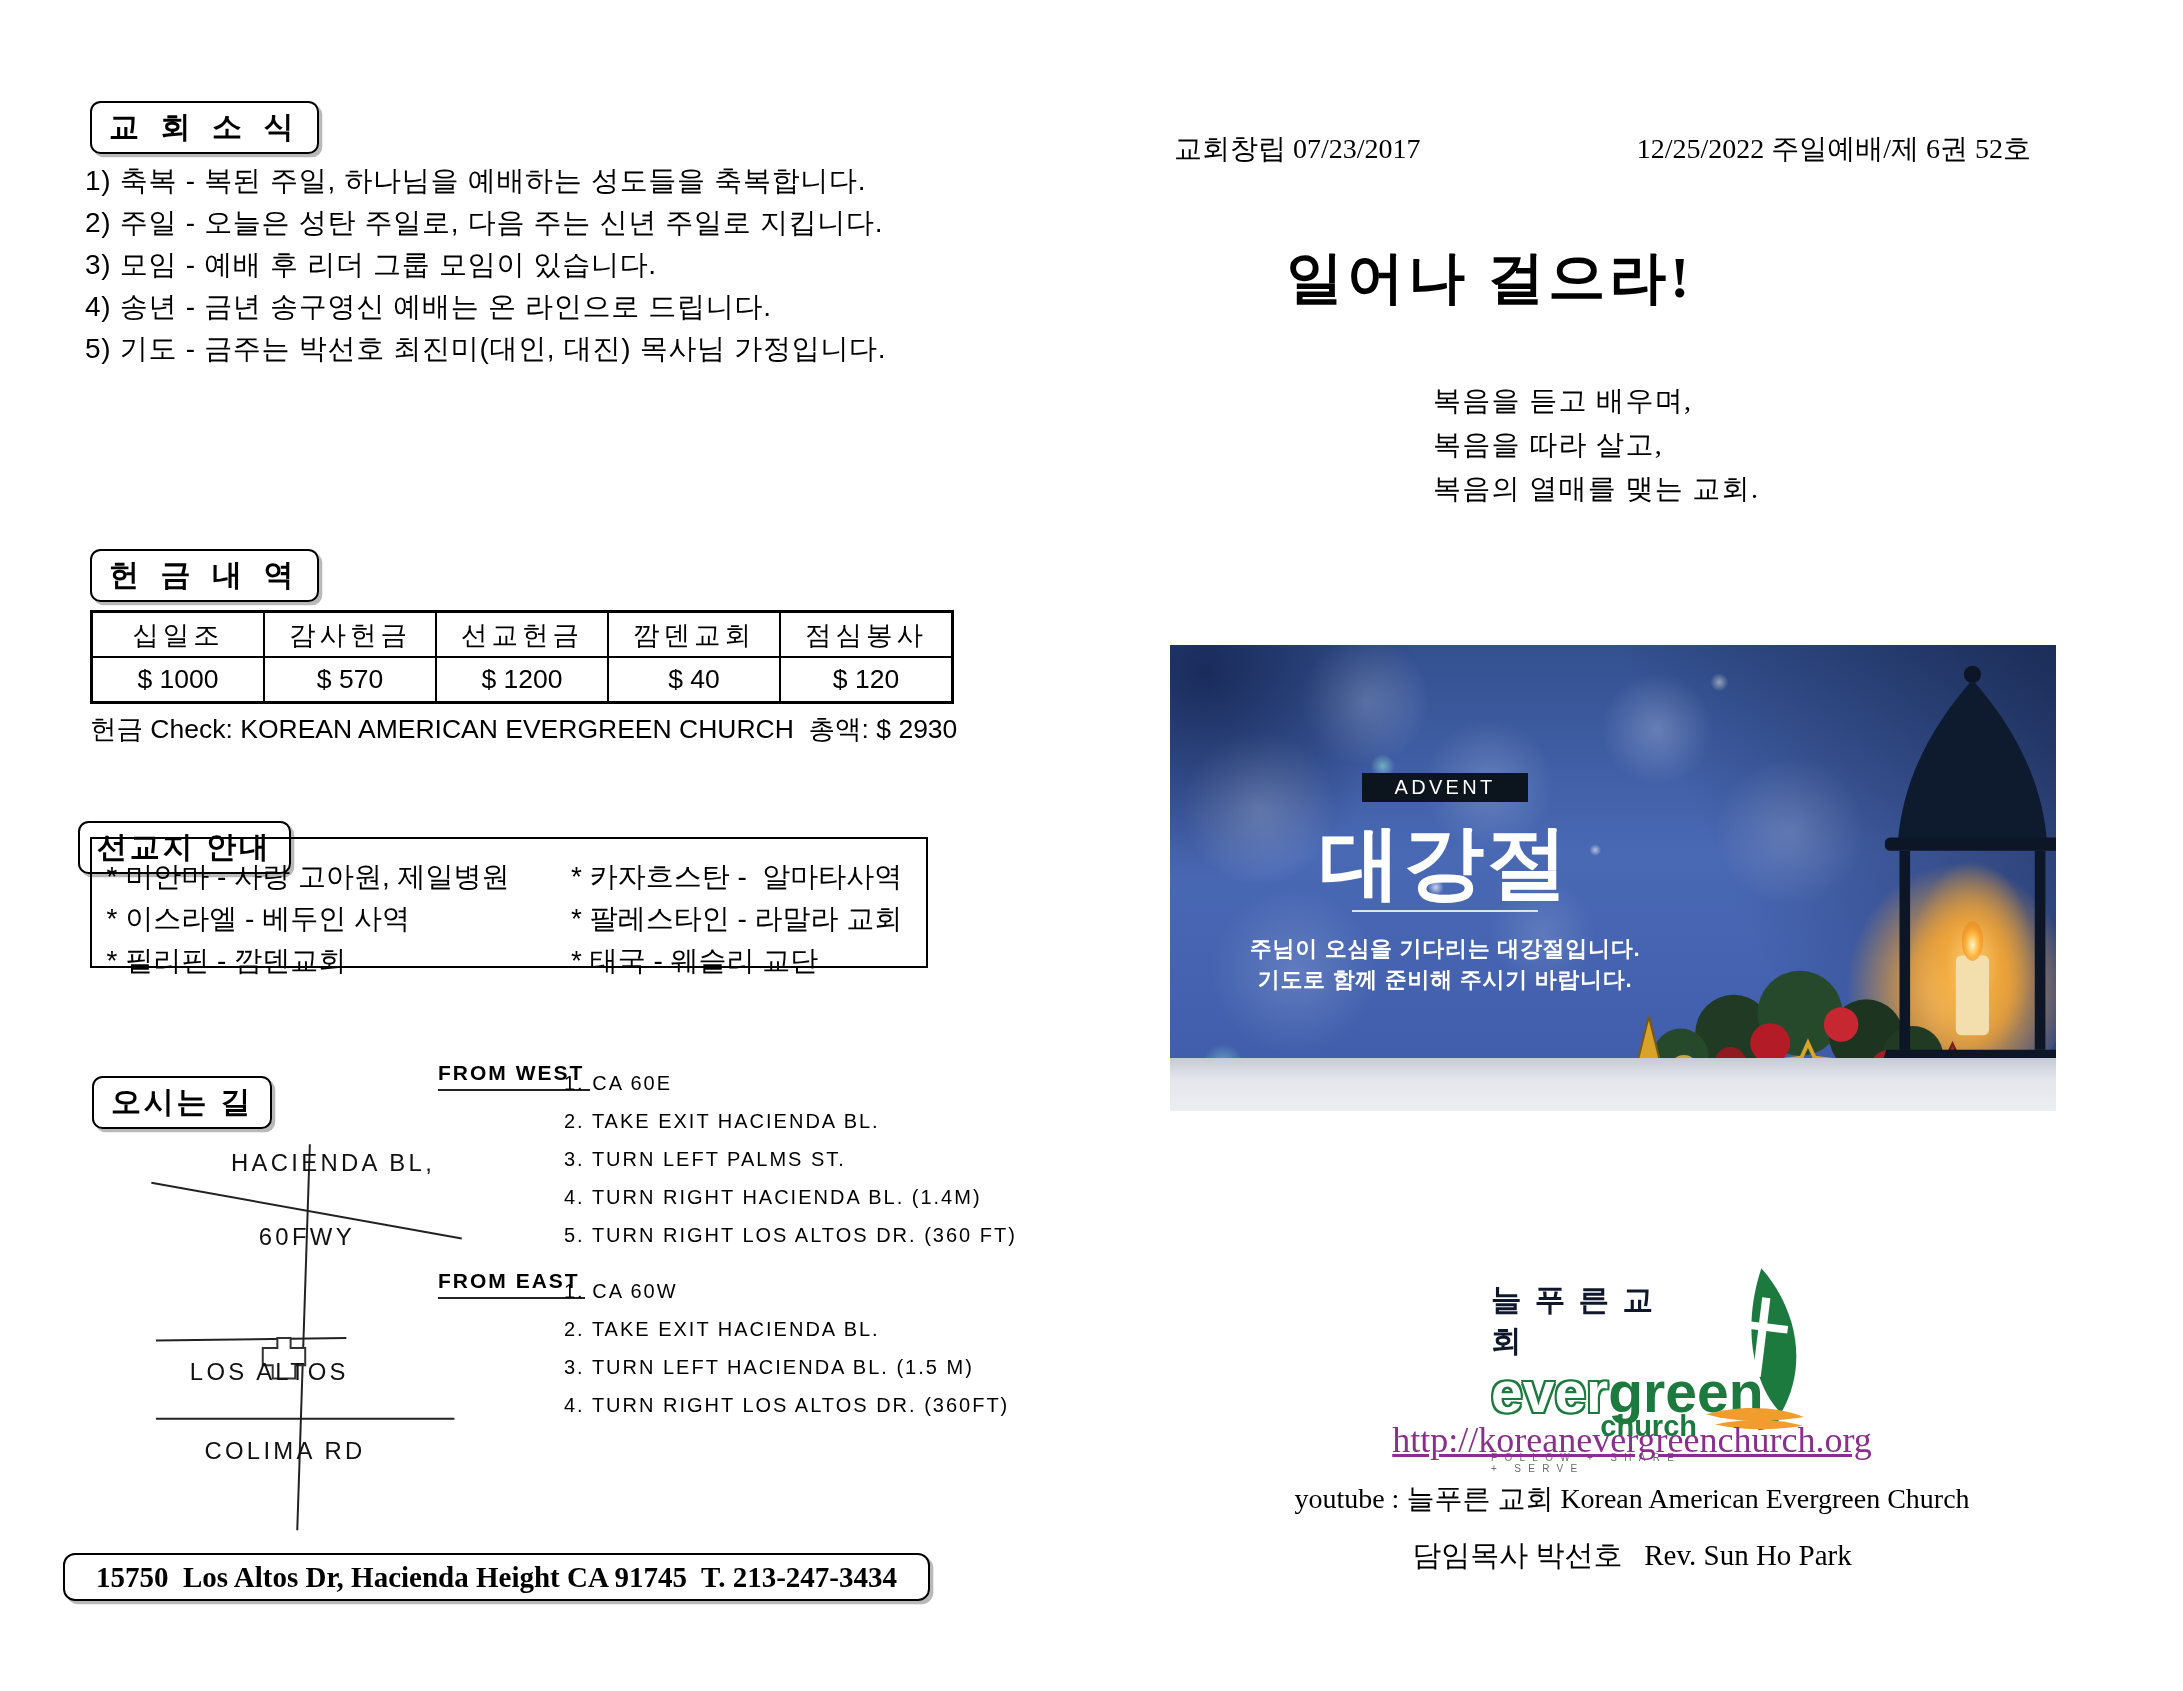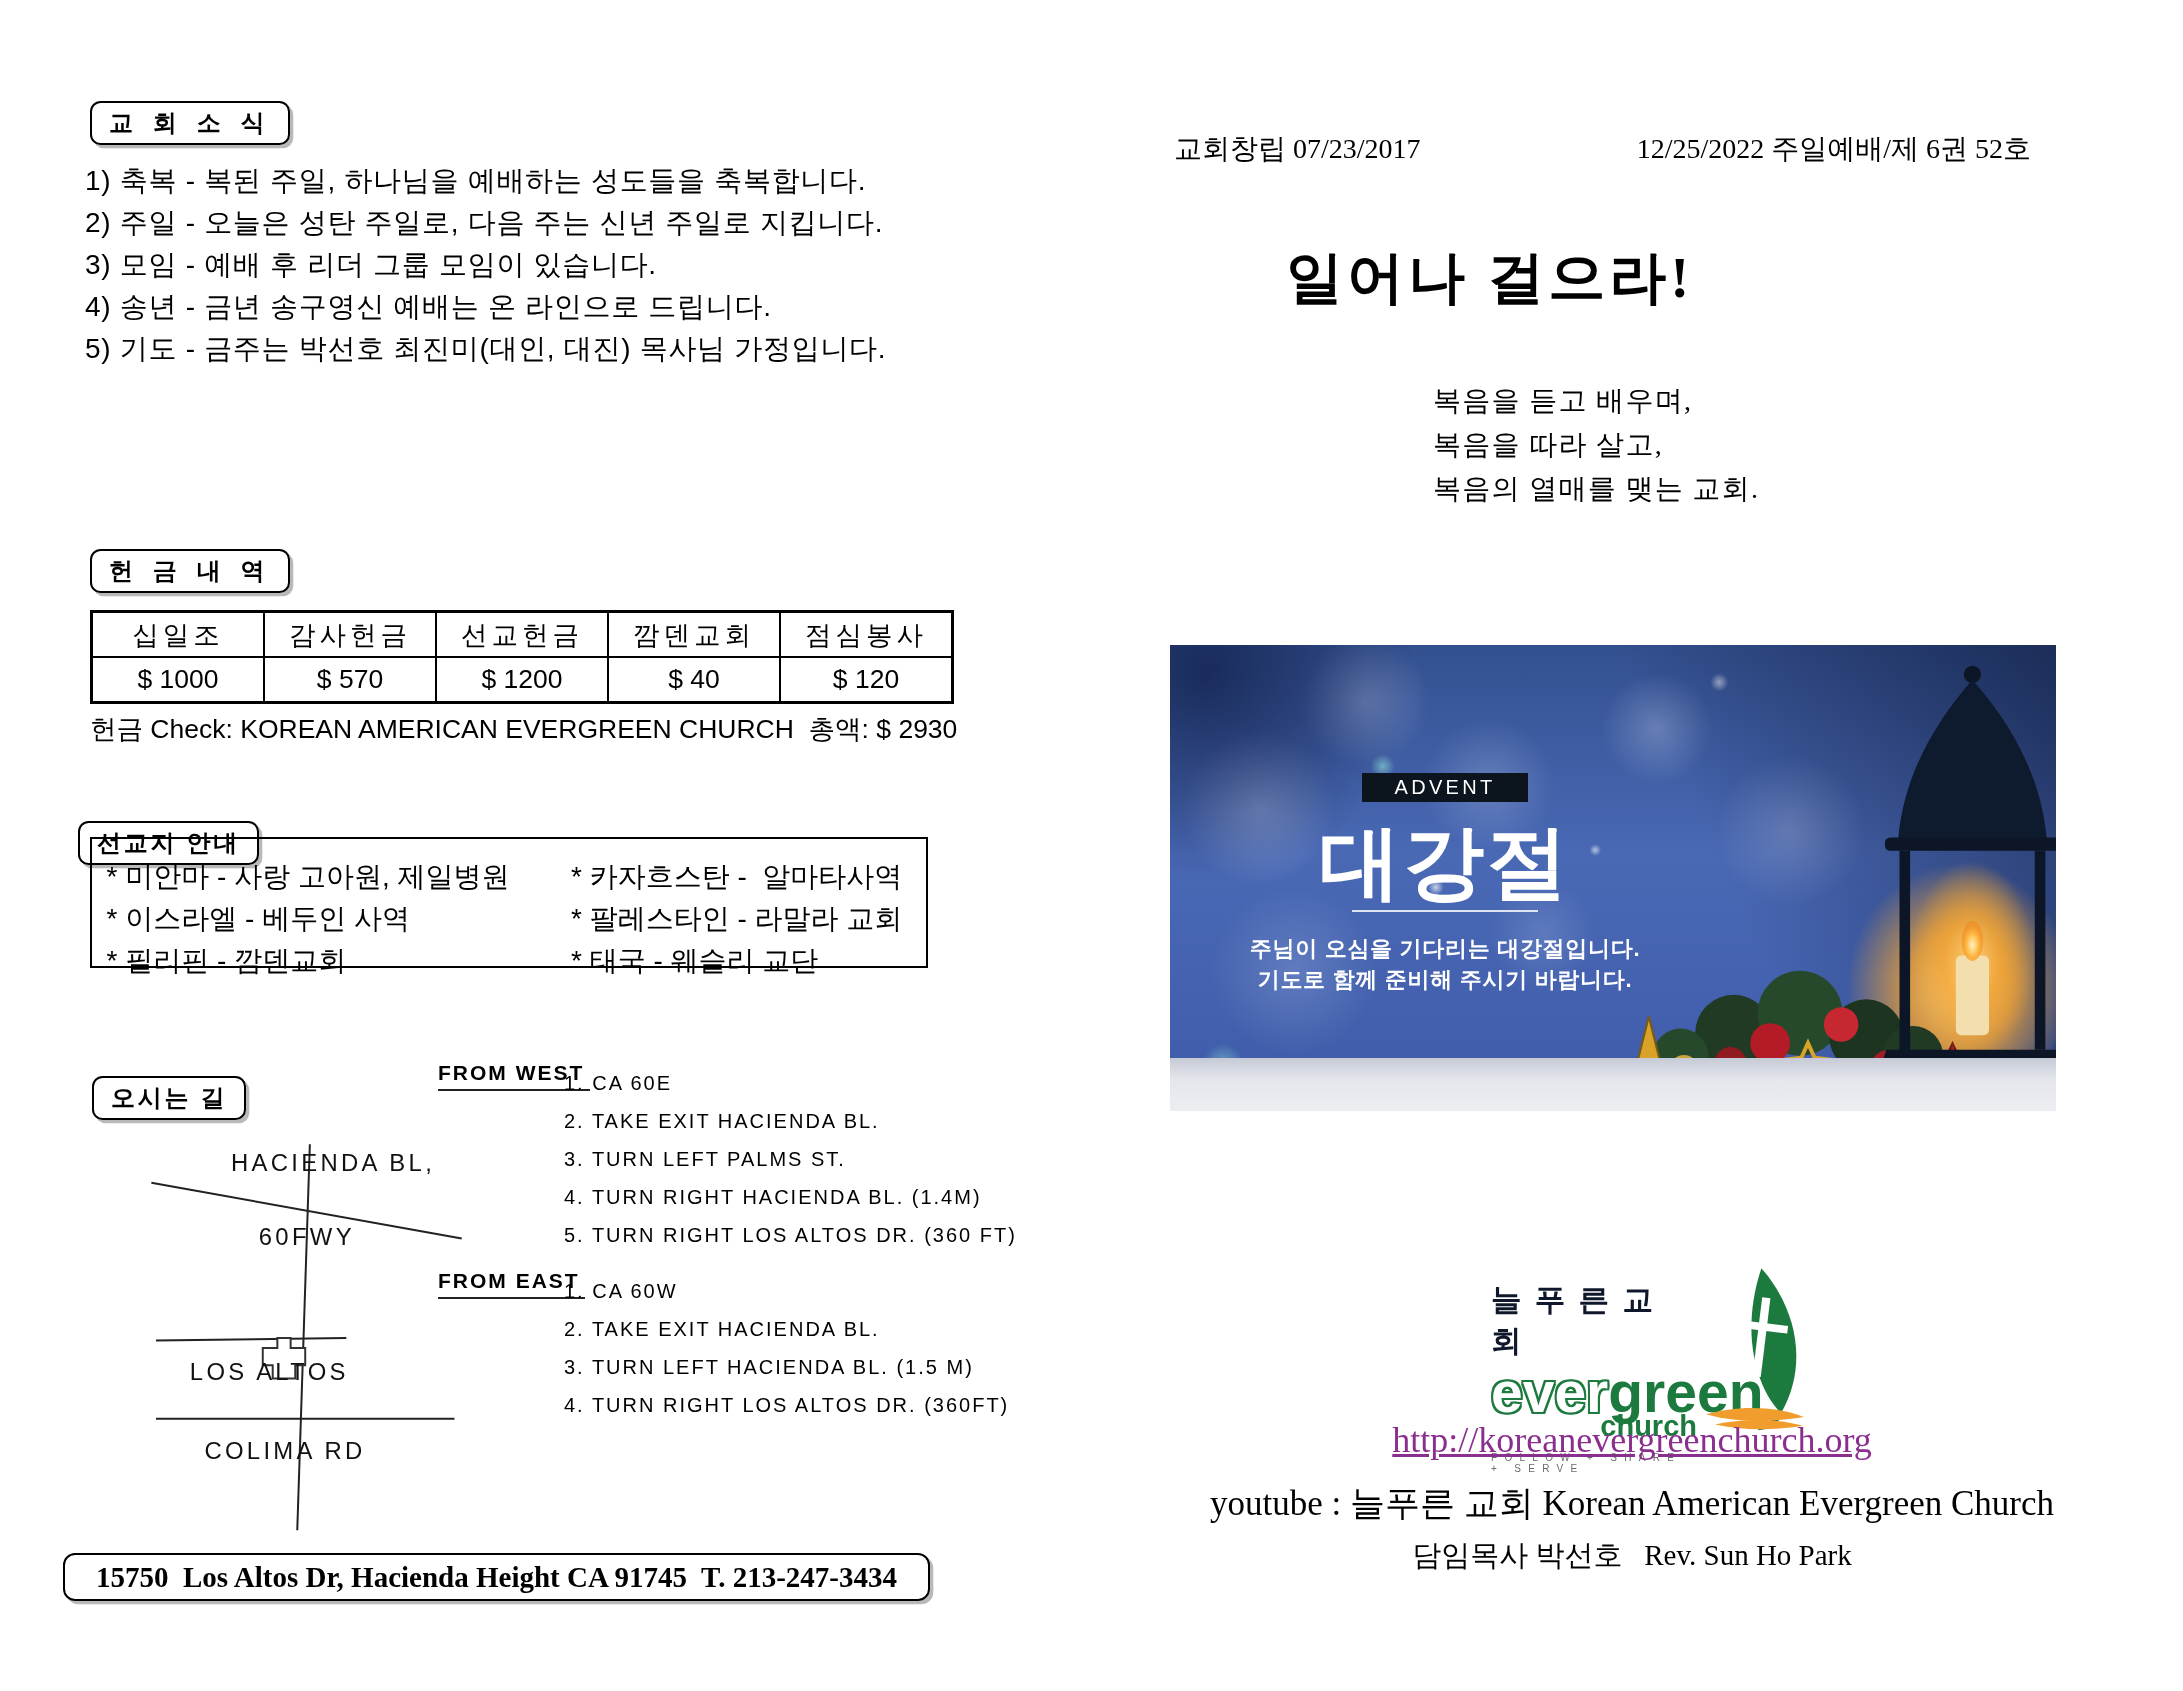--- a/index.html
+++ b/index.html
@@ -2,21 +2,21 @@
 <html style="font-size:10.6px"><head>
 <meta charset="utf-8">
 <style>
   html,body{margin:0;padding:0;background:#fff;}
   .page{position:relative;width:2183px;height:1691px;background:#ffffff;overflow:hidden;
         font-family:"Liberation Sans","DejaVu Sans",sans-serif;color:#000;}
   .abs{position:absolute;}
   .pre{white-space:pre;}
   
   .tag{display:inline-block;border:2.7px solid #000;border-radius:10.6px;padding:4px 17px;
-       font-size:24px;font-weight:bold;letter-spacing:6.6px;background:#fff;
+       font-size:30px;font-weight:bold;letter-spacing:6.6px;background:#fff;
        box-shadow:3.3px 3.3px 0 #b9b9b9;}
   
   .news-item{font-size:28px;line-height:42px;letter-spacing:0.7px;}
   
   table.offering{border-collapse:collapse;border:3.3px solid #000;}
   table.offering td{border:2px solid #000;width:168px;height:41px;text-align:center;
        font-size:26.5px;}
   table.offering tr.hdr td{letter-spacing:4px;}
   .note{font-size:26.5px;}
   
@@ -67,21 +67,21 @@
        background:linear-gradient(180deg,#c6cad6 0%,#e4e6ec 40%,#eceef2 100%);}
   
   .logo-kr{font-size:30.5px;font-weight:bold;color:#0f172a;letter-spacing:13.3px;}
   .logo-ever{font-size:57px;font-weight:bold;line-height:52px;color:#fff;
      text-shadow:-2px -2px 0 #1d7a3e,2px -2px 0 #1d7a3e,-2px 2px 0 #1d7a3e,2px 2px 0 #1d7a3e,
                  -2px 0 0 #1d7a3e,2px 0 0 #1d7a3e,0 -2px 0 #1d7a3e,0 2px 0 #1d7a3e;}
   .logo-green{font-size:57px;font-weight:bold;line-height:52px;color:#1d7a3e;}
   .logo-church{font-size:29px;font-weight:bold;color:#1d7a3e;text-align:right;margin-top:-8px;}
   .logo-tag{font-size:10px;letter-spacing:7.3px;color:#6a6a6a;margin-top:9.3px;}
   .weblink{font-size:36px;color:#8b2f8f;text-decoration:underline;}
-  .yt-line{font-size:35px;}
+  .yt-line{font-size:28px;}
   .pastor-line{font-size:29px;white-space:pre;}
 </style>
 </head>
 <body>
 
 <div class="page">
 
   <div class="abs tag" style="left:90px;top:101px;">교 회 소 식</div>
   <div class="abs" style="left:85px;top:160px;width:895px;">
     <div class="news-item">1) 축복 - 복된 주일, 하나님을 예배하는 성도들을 축복합니다.</div>

